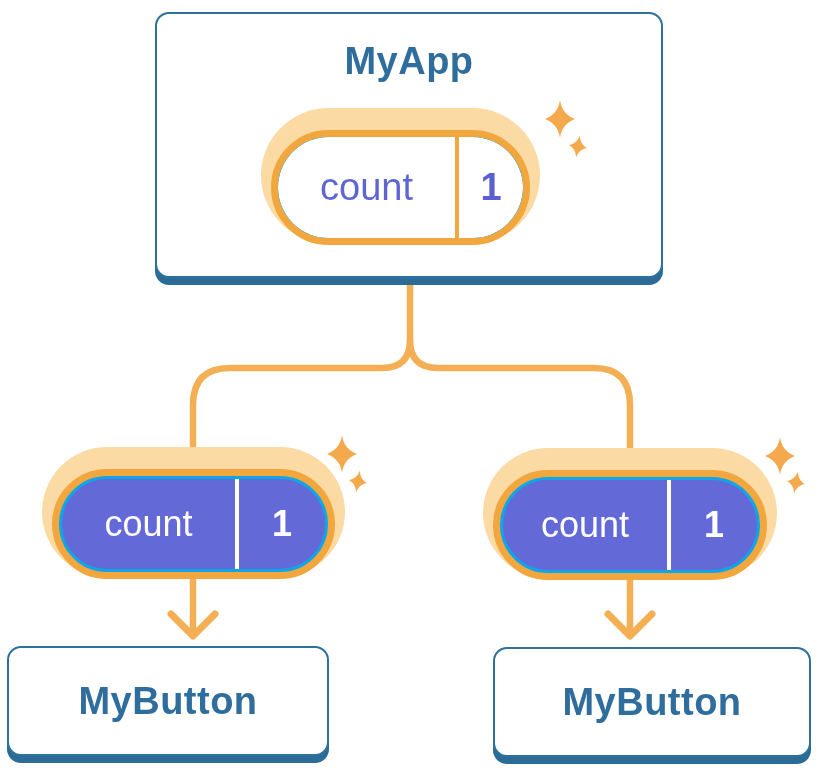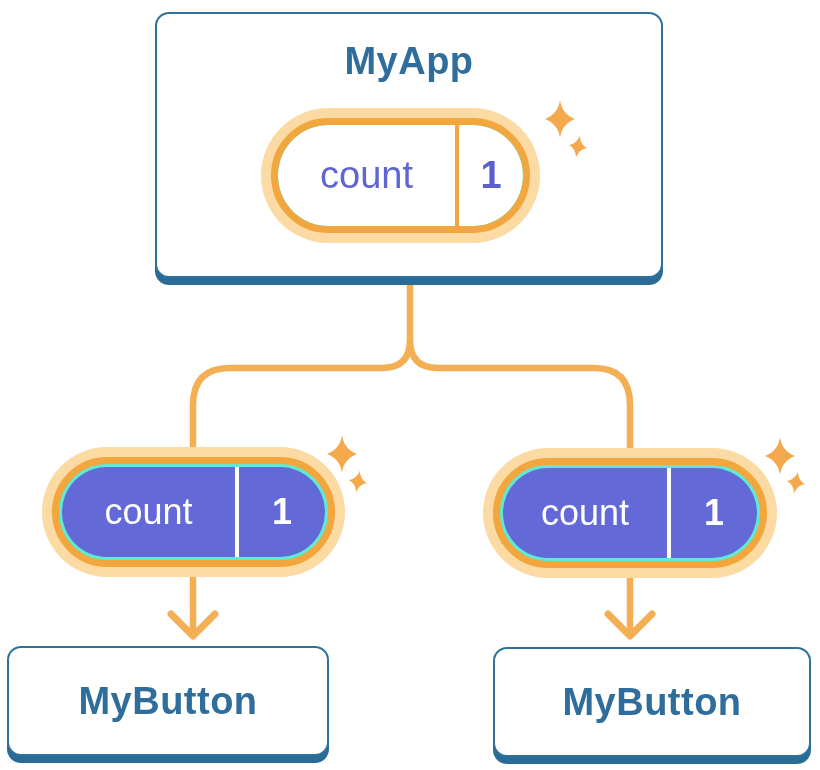--- a/index.html
+++ b/index.html
@@ -36,21 +36,21 @@
     position:absolute; z-index:2;
     background:#FBDAA3; border-radius:999px;
     padding:10px; box-sizing:border-box;
   }
   .pill-top    { left:261px; top:108px; width:279px; height:135px; }
   .pill-left   { left:42px;  top:447px; width:303px; height:130px; }
   .pill-right  { left:483px; top:448px; width:294px; height:130px; }
   .pill-ring {
     width:100%; height:100%; box-sizing:border-box;
     border:7px solid #F2A73E; border-radius:999px;
-    background:#5eead4; overflow:hidden;
+    background:#0ea5e9; overflow:hidden;margin-top:12px;
   }
   .pill-ring-state  { padding:0; }
   .pill-ring-purple { padding:3px; }
   .pill-core {
     width:100%; height:100%; box-sizing:border-box;
     border-radius:999px; overflow:hidden;
     display:flex; align-items:stretch;
   }
   .core-state  { background:#ffffff; }
   .core-purple { background:#6469D8; }

